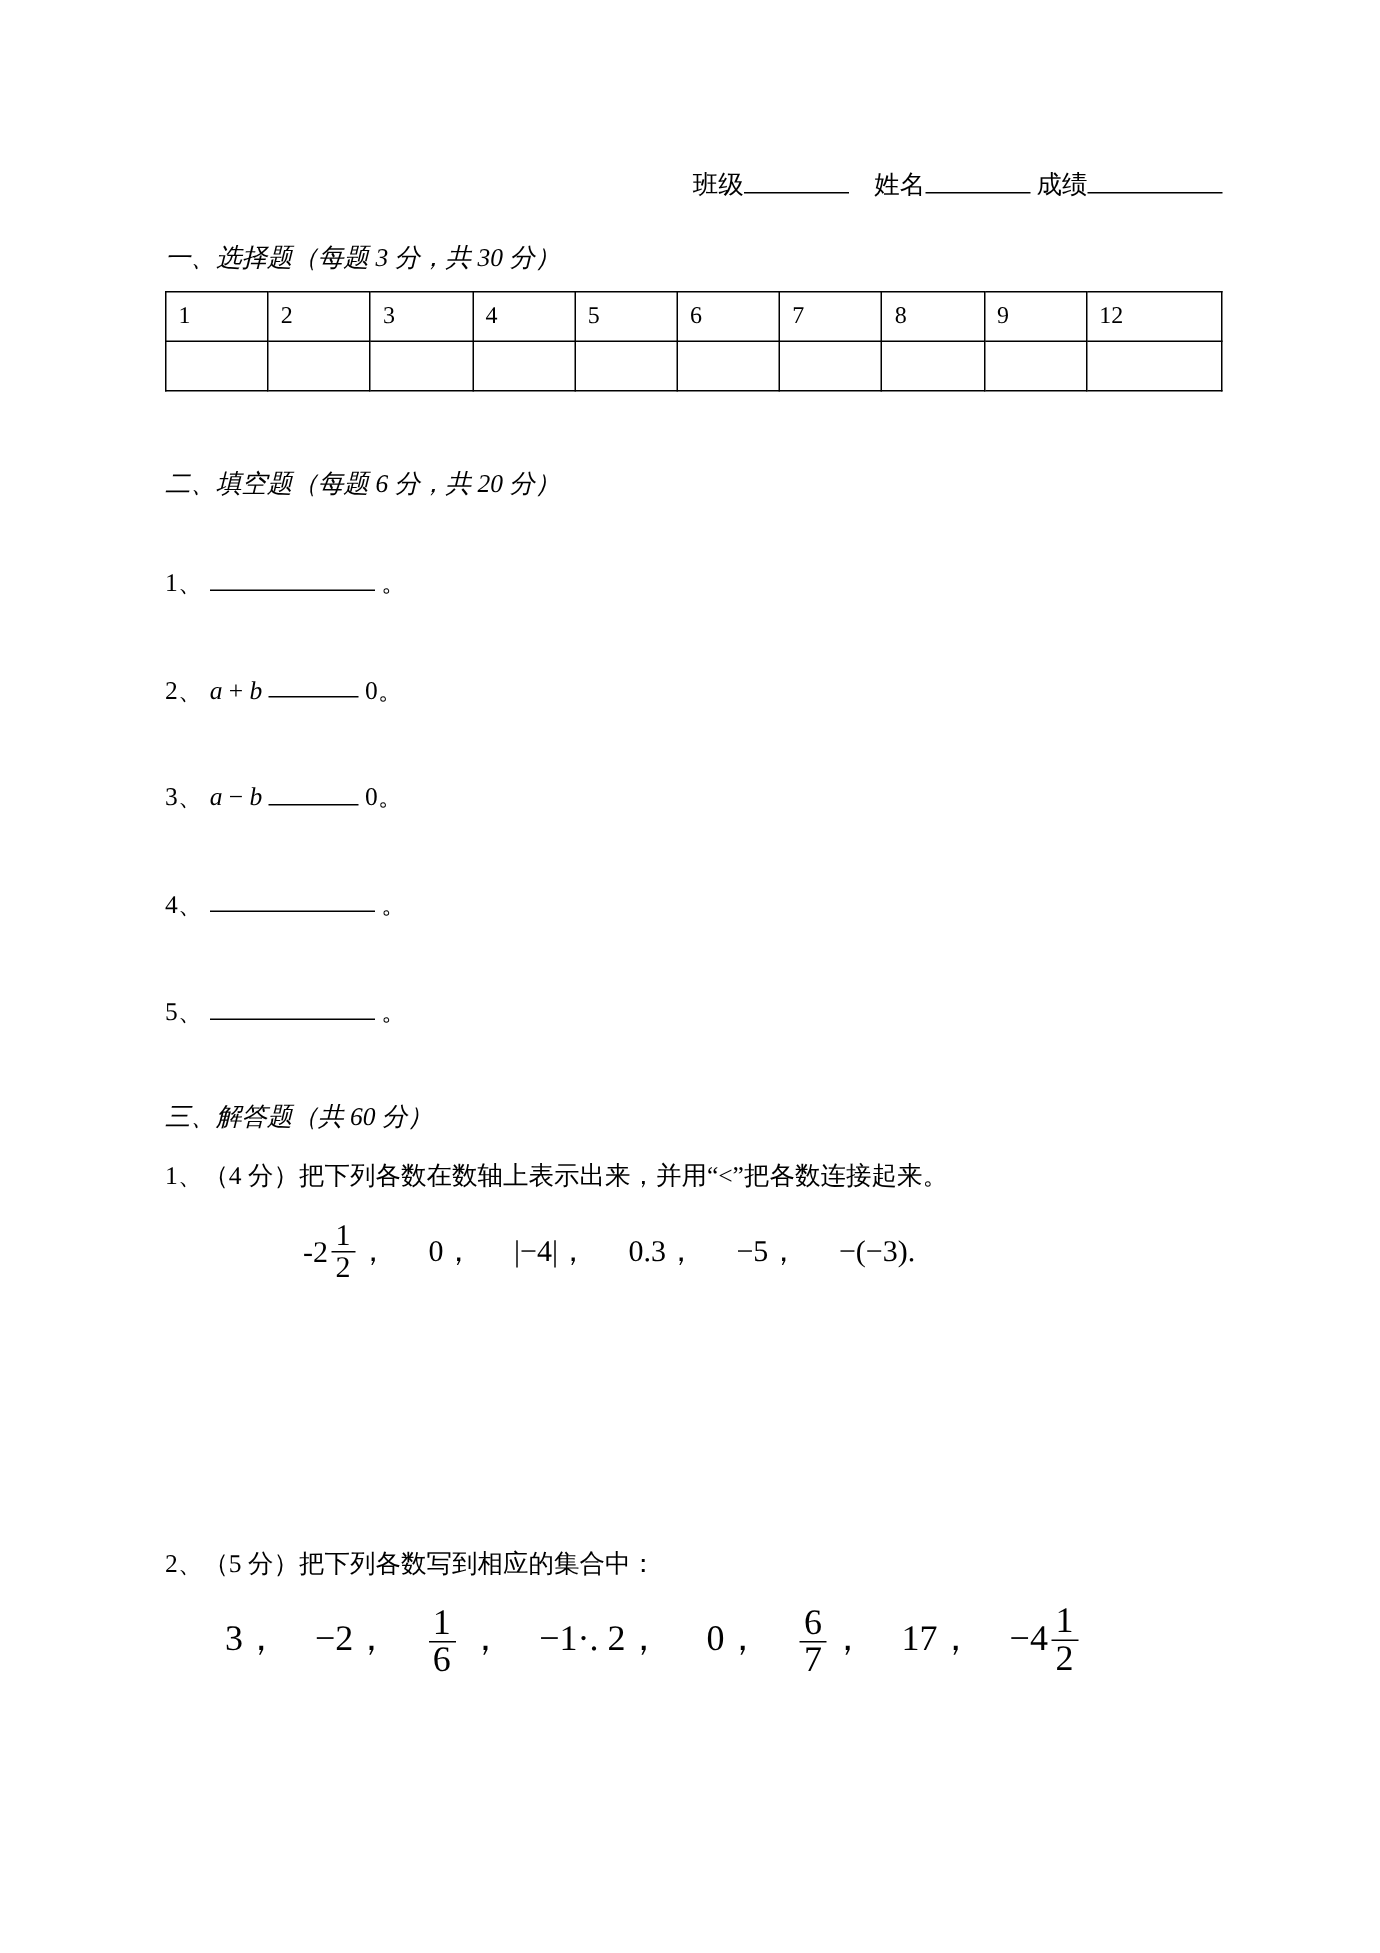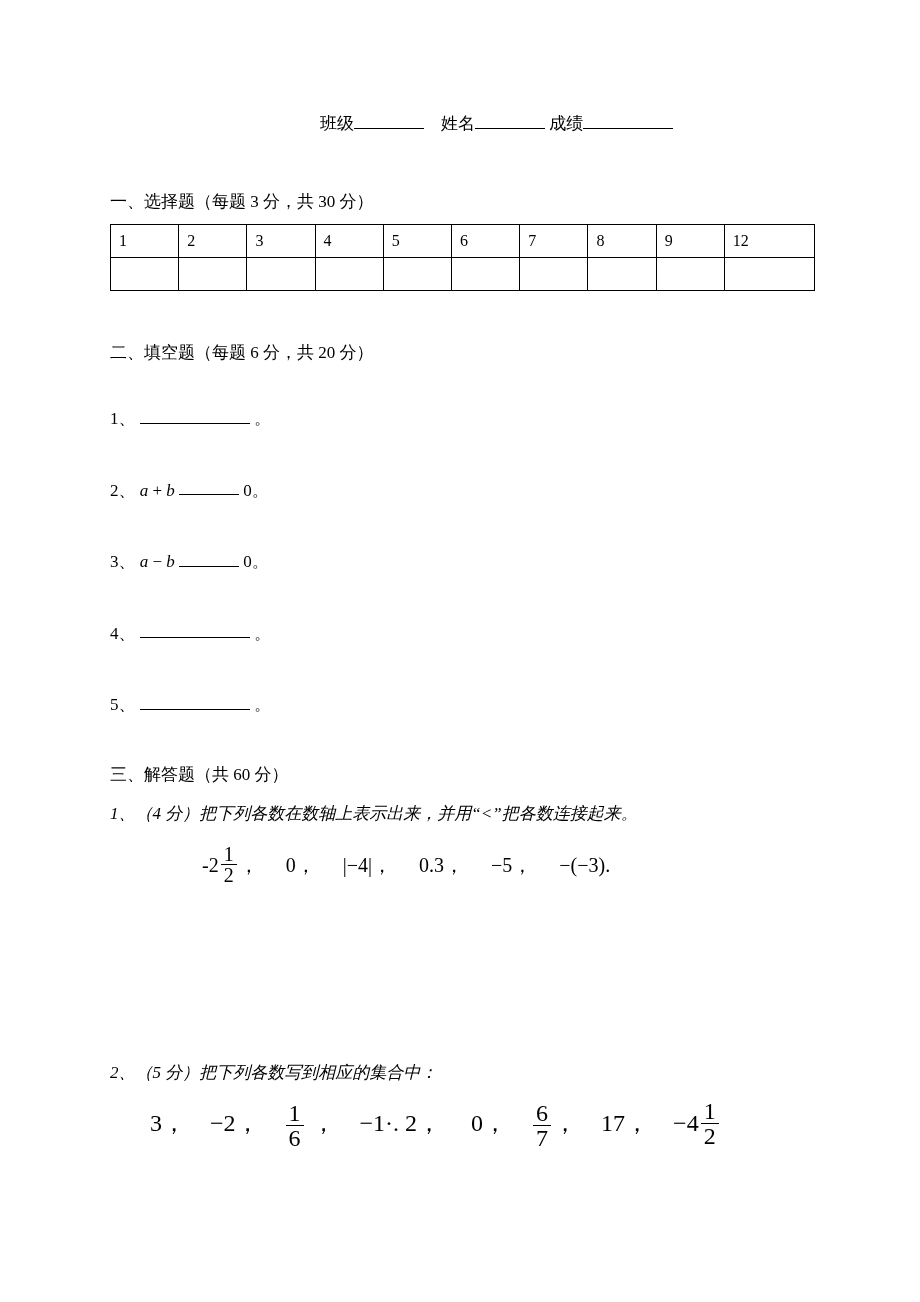--- a/index.html
+++ b/index.html
@@ -7,37 +7,38 @@
       width: 920px;
       height: 1302px;
       background: #fff;
       font-family: "SimSun", serif;
       font-size: 17px;
       color: #000;
       padding: 110px 105px 50px 110px;
       line-height: 1.4;
     }
     .header-line {
-      text-align: left;
-      margin-bottom: 55px;
+      text-align: right;
+      margin-bottom: 25px;
       padding-left: 210px;
     }
     .blank-line {
       display: inline-block;
       border-bottom: 1px solid #000;
       min-width: 70px;
       height: 1.1em;
       vertical-align: baseline;
     }
     .blank-line.w90 { min-width: 90px; }
     .blank-line.w60 { min-width: 60px; }
     .blank-line.w110 { min-width: 110px; }
     .section-heading {
       margin-top: 10px;
       margin-bottom: 10px;
+      font-style: italic;
     }
     table.answer-grid {
       border-collapse: collapse;
       width: 100%;
       margin-top: 6px;
       margin-bottom: 50px;
     }
     table.answer-grid td {
       border: 1px solid #000;
       height: 33px;
@@ -45,21 +46,21 @@
       font-size: 16px;
       text-align: left;
       vertical-align: middle;
     }
     table.answer-grid tr:nth-child(2) td { height: 33px; }
     .fill-item {
       margin-top: 8px;
       margin-bottom: 46px;
     }
     .math-i { font-style: italic; font-family: "Times New Roman", serif; }
-    .problem-item { margin-top: 16px; margin-bottom: 6px; font-style: italic; }
+    .problem-item { margin-top: 16px; margin-bottom: 6px; }
     .numbers-display {
       text-align: left;
       font-size: 20px;
       padding-left: 92px;
       margin-top: 18px;
       font-family: "Times New Roman", "SimSun", serif;
     }
     .frac {
       display: inline-block;
       vertical-align: middle;

